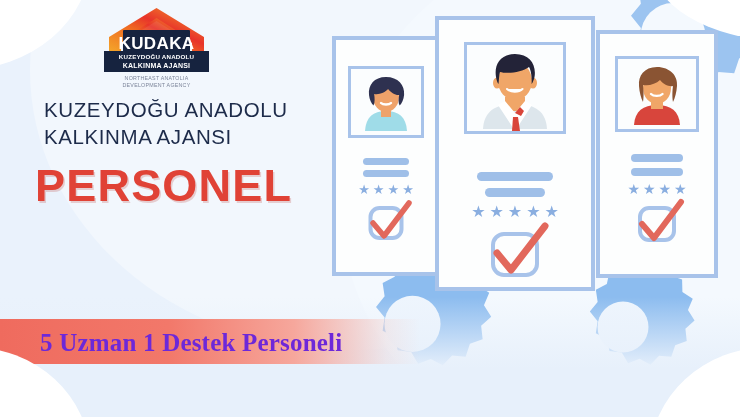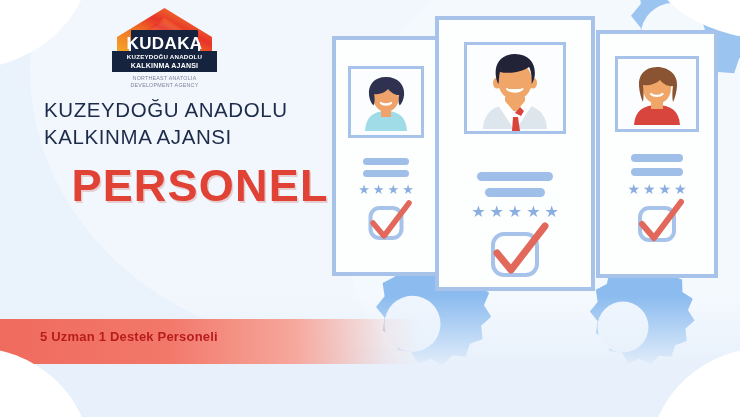--- a/index.html
+++ b/index.html
@@ -45,21 +45,21 @@
   .corner.tl{left:-40px;top:-40px;width:130px;height:110px;border-radius:0 0 100% 0;}
   .corner.tr{right:-40px;top:-40px;width:130px;height:80px;border-radius:0 0 0 100%;}
   .corner.bl{left:-30px;bottom:-40px;width:120px;height:110px;border-radius:0 100% 0 0;}
   .corner.br{right:-30px;bottom:-40px;width:120px;height:110px;border-radius:100% 0 0 0;}
 
   
   .gear{position:absolute;}
 
   
   .logo{
-    position:absolute;left:112px;top:6px;width:105px;height:86px;
+    position:absolute;left:104px;top:6px;width:105px;height:86px;
     text-align:center;
   }
   .logo-mark{position:relative;width:105px;height:52px;}
   .logo-sub1{
     font-size:6.2px;font-weight:bold;color:#162447;letter-spacing:.2px;
     line-height:8px;margin-top:1px;white-space:nowrap;
   }
   .logo-sub2{
     font-size:5.3px;color:#7b8499;letter-spacing:.25px;line-height:7px;
     margin-top:3px;white-space:nowrap;
@@ -69,30 +69,30 @@
   .subtitle{
     position:absolute;left:44px;top:96px;width:280px;
     font-size:20.5px;font-weight:400;color:#1d2b4a;
     letter-spacing:.6px;line-height:27px;
   }
   .headline{
     position:absolute;left:35px;top:160px;width:330px;
     font-size:45px;font-weight:bold;color:#e04236;
     letter-spacing:1.2px;line-height:52px;
   }
-  .headline .ln{display:block;text-shadow:1.5px 1.5px 0 rgba(180,40,30,.20);text-align:center;}
+  .headline .ln{display:block;text-shadow:1.5px 1.5px 0 rgba(180,40,30,.20);}
 
   
   .banner{
     position:absolute;left:0;top:319px;width:420px;height:45px;
     background:linear-gradient(90deg,#ef6b5e 0%,#f2786a 40%,#f6a79c 70%,rgba(246,200,192,.25) 92%,rgba(246,200,192,0) 100%);
   }
   .banner-text{
     position:absolute;left:40px;top:329px;
-    font-size:13px;font-weight:bold;color:#b91c1c;letter-spacing:.2px;
+    font-size:25px;font-weight:bold;color:#6d28d9;letter-spacing:.2px;font-family:Liberation Serif, serif;
   }
 
   
   .card{position:absolute;background:#fdfefe;border:4px solid #a8c3ea;box-sizing:border-box;}
   .card .photo{
     position:absolute;left:50%;transform:translateX(-50%);
     background:#fbfdfe;border:3px solid #a8c3ea;box-sizing:border-box;overflow:hidden;
   }
   .bar{position:absolute;left:50%;transform:translateX(-50%);background:#9fbfe8;border-radius:20px;}
   .stars{position:absolute;left:50%;transform:translateX(-50%);display:flex;gap:3px;}

